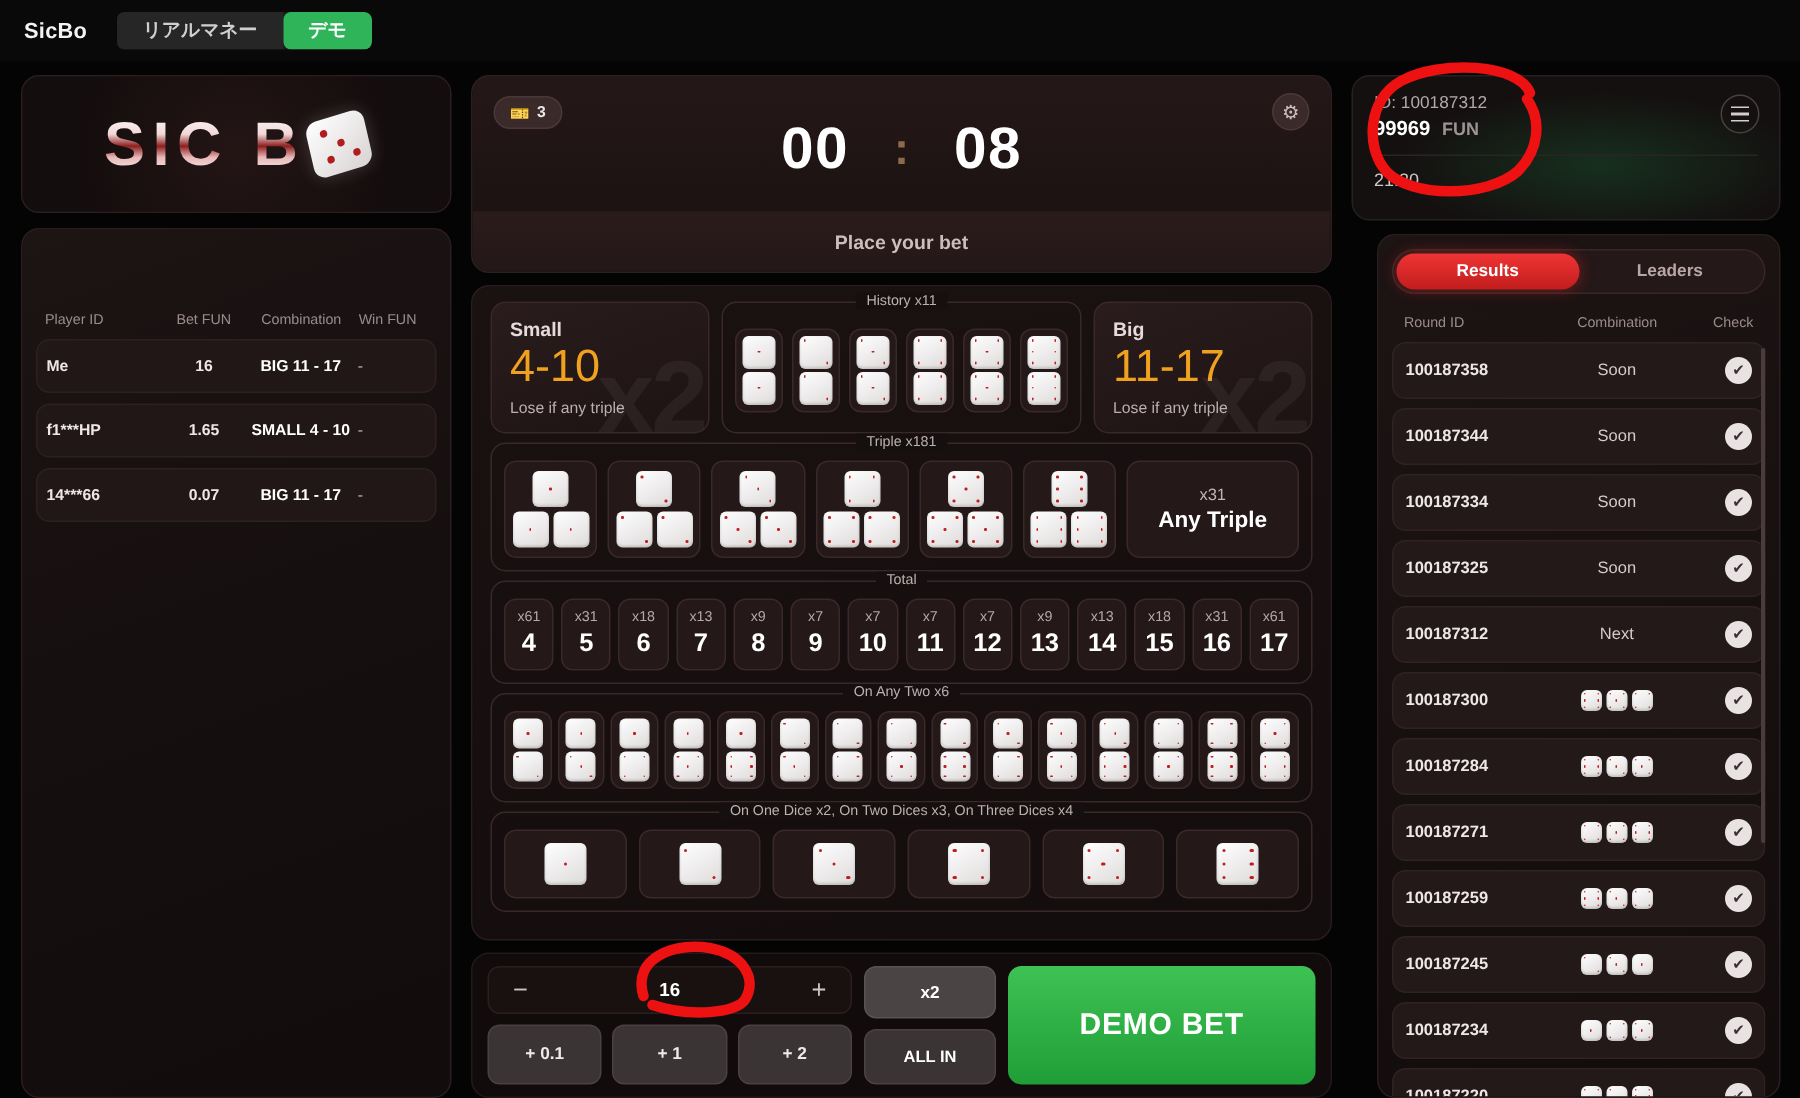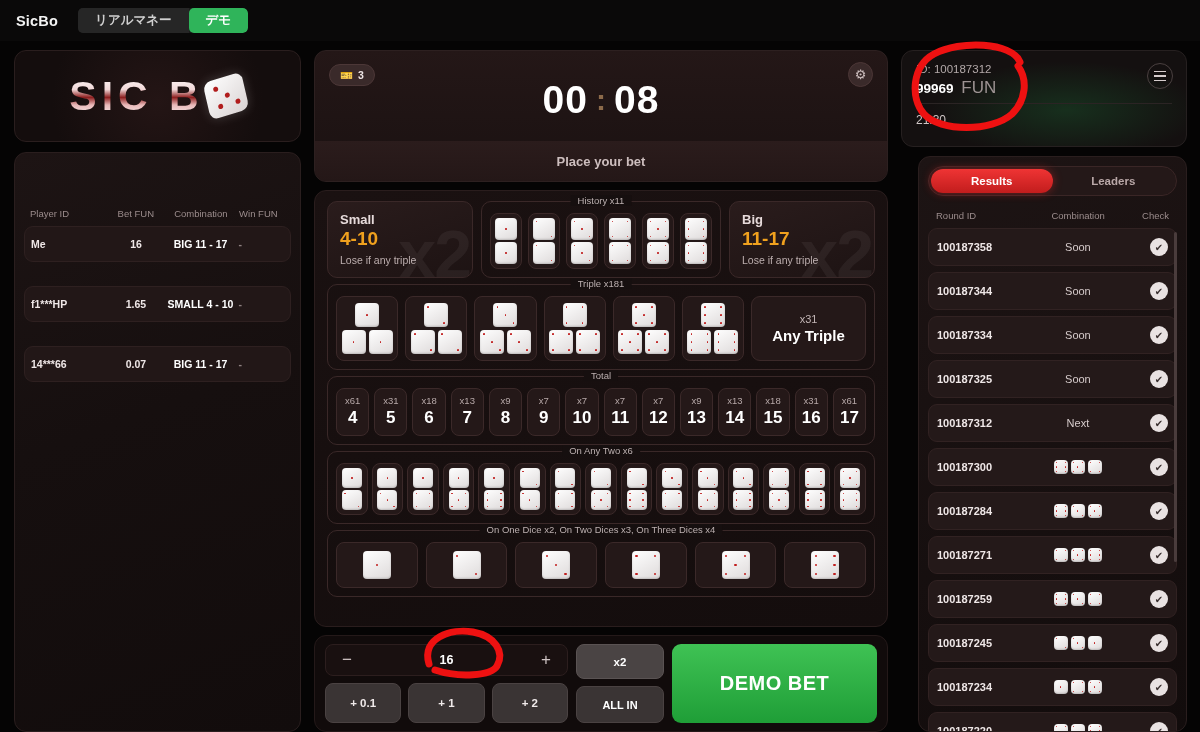--- a/index.html
+++ b/index.html
@@ -71,62 +71,62 @@
   }
   .tab.active { background: linear-gradient(180deg,#ef3434,#c21d1d); color: #fff;
                 box-shadow: 0 0 10px rgba(230,40,40,.45); }
 
   .bets-head { display: flex; padding: 8px 6px 7px 6px; font-size: 9.5px; color: #9b8c8c; margin-top: 38px; }
   .c-player { width: 31%; } .c-bet { width: 21%; text-align: center; }
   .c-comb { width: 30%; text-align: center; } .c-win { width: 18%; padding-right: 4px; }
 
   .bet-row {
     display: flex; align-items: center; background: #221717; border: 1px solid #2e2020;
-    border-radius: 9px; padding: 11px 6px; margin-bottom: 24px; font-size: 10.5px; font-weight: 700;
+    border-radius: 9px; padding: 11px 6px; margin-bottom: 7px; font-size: 10.5px; font-weight: 700;
   }
   .bet-row .c-player { color: #efe7e7; } .bet-row .c-bet { color: #efe7e7; }
   .bet-row .c-comb { color: #ffffff; } .bet-row .c-win { color: #8e8080; }
 
   
   .game-head {
     height: 132px; border-radius: 12px; position: relative; overflow: hidden;
     background: linear-gradient(180deg,#241717 0%, #1a1111 100%); border: 1px solid #2d2020;
   }
   .ticket-chip {
     position: absolute; left: 14px; top: 13px; height: 22px; padding: 0 10px;
     background: #3a2a2a; border: 1px solid #4c3737; border-radius: 11px;
     display: flex; align-items: center; gap: 5px; font-size: 10.5px; font-weight: 700; color: #efe6e6;
   }
   .gear-btn {
     position: absolute; right: 14px; top: 11px; width: 25px; height: 25px; border-radius: 50%;
     background: #3a2a2a; border: 1px solid #4c3737; display: flex; align-items: center; justify-content: center;
     cursor: pointer; color: #cbbdbd; font-size: 13px;
   }
-  .timer { padding-top: 27px; display: flex; align-items: center; justify-content: center; gap: 8px; }
+  .timer { padding-top: 27px; display: flex; align-items: center; justify-content: center; gap: 30px; }
   .timer b { font-size: 39px; font-weight: 800; letter-spacing: 1px; color: #fff;
              font-family: "Liberation Sans", sans-serif; }
   .timer .colon { color: #8c6a4a; font-size: 30px; font-weight: 800; }
   .place-bar {
     position: absolute; left: 0; right: 0; bottom: 0; height: 40px;
     background: linear-gradient(180deg,#2b1c1c,#241717);
     display: flex; align-items: center; justify-content: center;
     font-size: 13px; font-weight: 700; color: #cdbebe;
   }
 
   
   .board { flex: 1; background: linear-gradient(170deg,#1a1111,#140d0d); border: 1px solid #2a1d1d;
            border-radius: 12px; padding: 10px 12px 8px 12px; display: flex; flex-direction: column; gap: 6px; }
 
   .sb-row { display: flex; gap: 8px; align-items: stretch; }
   .sb-side {
     width: 160px; border-radius: 10px; position: relative; overflow: hidden; cursor: pointer;
     background: linear-gradient(160deg,#2a1c1c,#1d1313); border: 1px solid #3a2828; padding: 10px 12px;
   }
   .sb-side .ttl { font-size: 13px; font-weight: 700; color: #e6dada; }
-  .sb-side .rng { font-size: 19px; font-weight: 700; color: #f0a11e; margin-top: 1px; }
+  .sb-side .rng { font-size: 30px; font-weight: 400; color: #f0a11e; margin-top: 1px; }
   .sb-side .sub { font-size: 10.5px; color: #bcaeae; margin-top: 4px; }
   .sb-side .wm { position: absolute; right: 2px; bottom: -16px; font-size: 68px; font-weight: 800;
                  color: rgba(255,255,255,.055); letter-spacing: -2px; }
 
   .sec { border: 1px solid #3a2828; border-radius: 10px; position: relative; padding: 11px 8px 8px 8px; }
   .sec-label {
     position: absolute; top: -7px; left: 50%; transform: translateX(-50%);
     background: #160f0f; padding: 0 7px; font-size: 9.5px; color: #bcb0b0; white-space: nowrap;
   }
   .double-sec { flex: 1; display: flex; align-items: center; }
@@ -185,21 +185,21 @@
   .demo-bet { width: 205px; border-radius: 9px; background: linear-gradient(180deg,#3fc254,#1f9e37);
               display: flex; align-items: center; justify-content: center; font-size: 20px; font-weight: 800;
               color: #fff; cursor: pointer; letter-spacing: .5px; text-align: center; }
 
   
   .acct { height: 97px; border-radius: 12px; padding: 12px 14px; position: relative; overflow: hidden;
           background: radial-gradient(ellipse at 58% 62%, rgba(30,120,60,.30) 0%, rgba(18,18,18,0) 58%), #141010;
           border: 1px solid #262020; }
   .acct .id { font-size: 11.5px; color: #b3a9a9; }
   .acct .bal { margin-top: 3px; font-size: 13.5px; font-weight: 800; }
-  .acct .bal span { font-weight: 400; color: #9d9393; margin-left: 4px; font-size: 17px; }
+  .acct .bal span { font-weight: 700; color: #9d9393; margin-left: 4px; font-size: 12px; }
   .acct .divider { position: absolute; left: 14px; right: 14px; top: 52px; height: 1px; background: #2b2424; }
   .acct .clock { position: absolute; left: 14px; top: 62px; font-size: 12px; color: #cfc6c6; }
   .burger { position: absolute; right: 13px; top: 12px; width: 26px; height: 26px; border-radius: 50%;
             border: 1px solid #4a4040; display: flex; flex-direction: column; align-items: center;
             justify-content: center; gap: 3px; cursor: pointer; }
   .burger i { width: 12px; height: 1.6px; background: #d5cccc; display: block; }
 
   .results-panel { flex: 1; padding: 9px 9px 0 9px; display: flex; flex-direction: column; overflow: hidden;
                    background: linear-gradient(160deg,#1d1414,#120c0c); border: 1px solid #2a1e1e; border-radius: 12px; margin-left: 17px; }
   .res-head { display: flex; padding: 8px 8px 7px 8px; font-size: 9.5px; color: #9b8c8c; }

